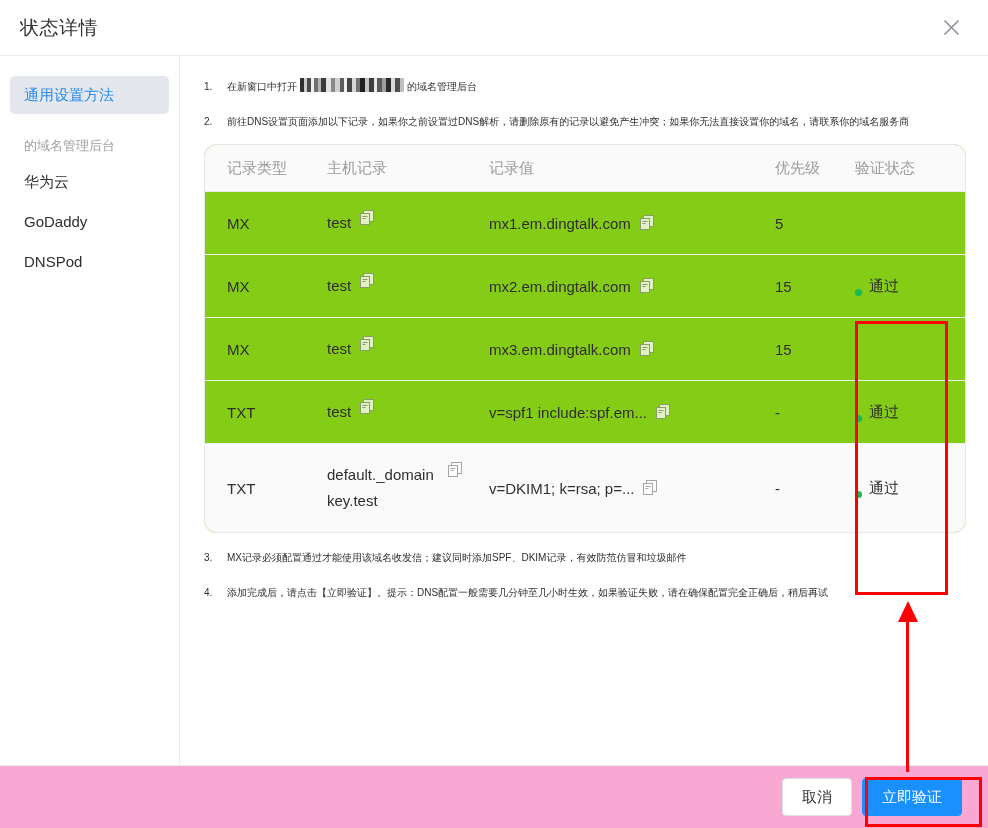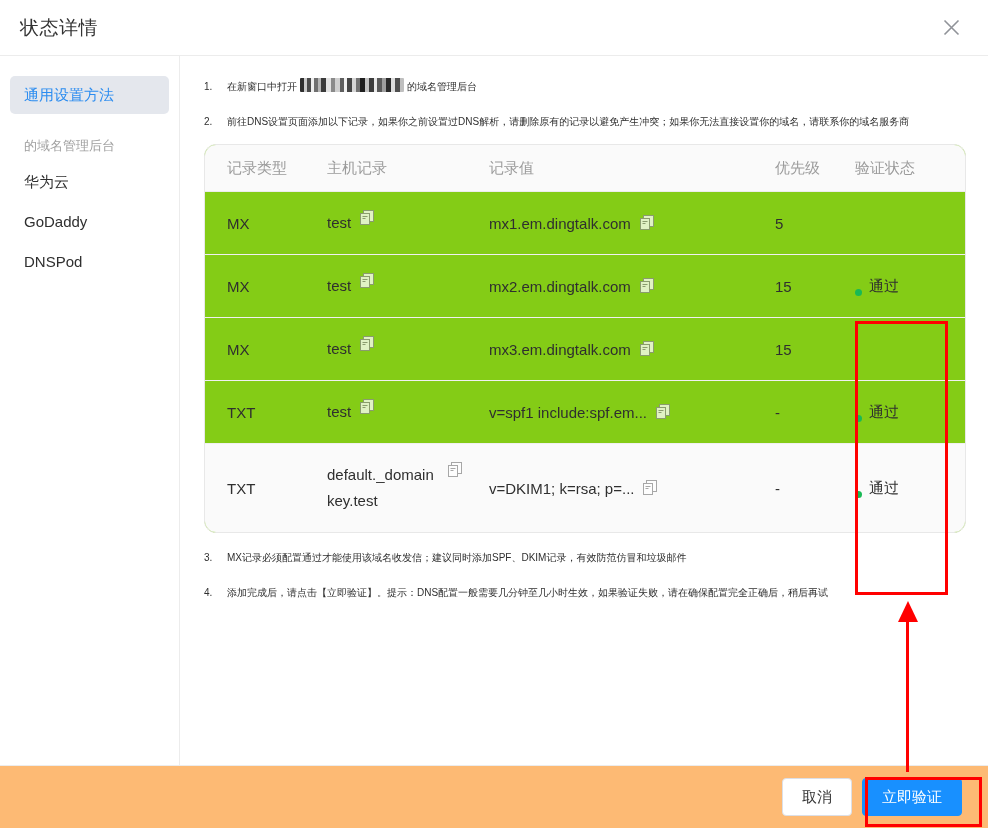--- a/index.html
+++ b/index.html
@@ -102,21 +102,21 @@
   .cell-inline{display:flex;align-items:flex-start;gap:9px;}
   .host-text{max-width:112px;word-break:break-all;line-height:26px;}
   .val-text{white-space:nowrap;overflow:hidden;text-overflow:ellipsis;max-width:196px;}
   .copy-ico{flex:0 0 auto;cursor:pointer;opacity:.75;}
   .copy-ico svg{display:block;}
   .status-cell{display:flex;align-items:flex-end;gap:7px;color:#2f2f2f;}
   .dot{width:7px;height:7px;border-radius:50%;background:#19b955;flex:0 0 auto;}
 
   
   .dlg-footer{
-    height:63px;min-height:63px;border-top:1px solid #ececec;background:#fdba74;
+    height:63px;min-height:63px;border-top:1px solid #ececec;background:#f9a8d4;
     display:flex;align-items:center;justify-content:flex-end;
     padding:0 26px 0 0;box-sizing:border-box;gap:10px;position:relative;
   }
   .btn{
     font-family:inherit;font-size:15px;border-radius:4px;cursor:pointer;
     padding:0 19px;height:38px;line-height:36px;box-sizing:border-box;
   }
   .btn-default{background:#fff;border:1px solid #dcdfe6;color:#333;}
   .btn-primary{background:#1890ff;border:1px solid #1890ff;color:#fff;}
 

